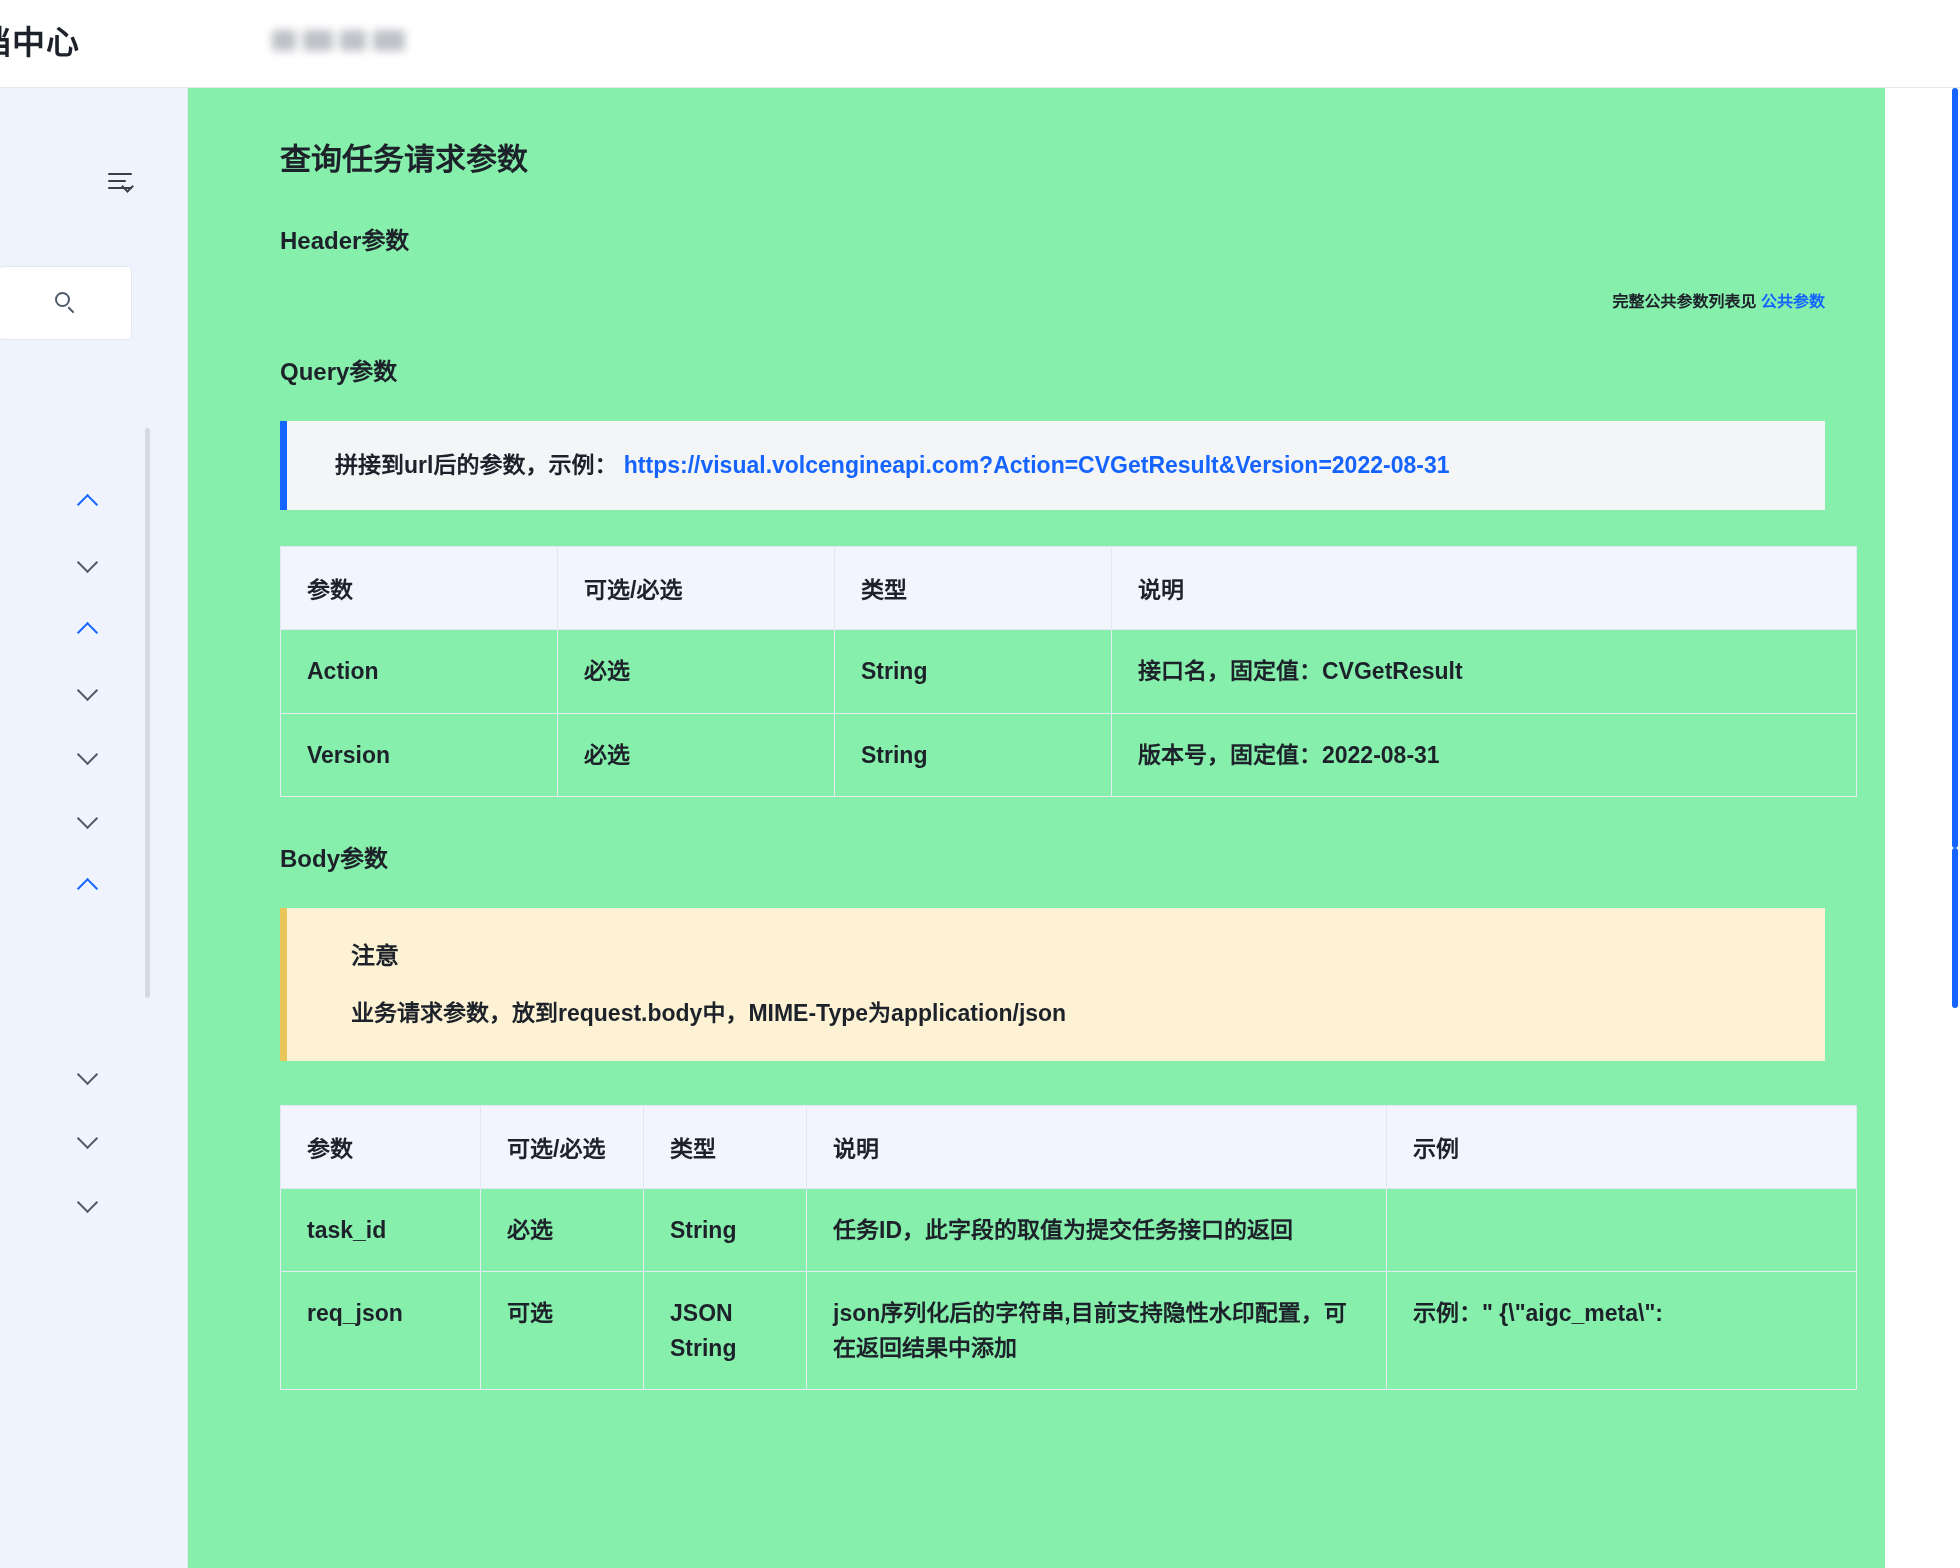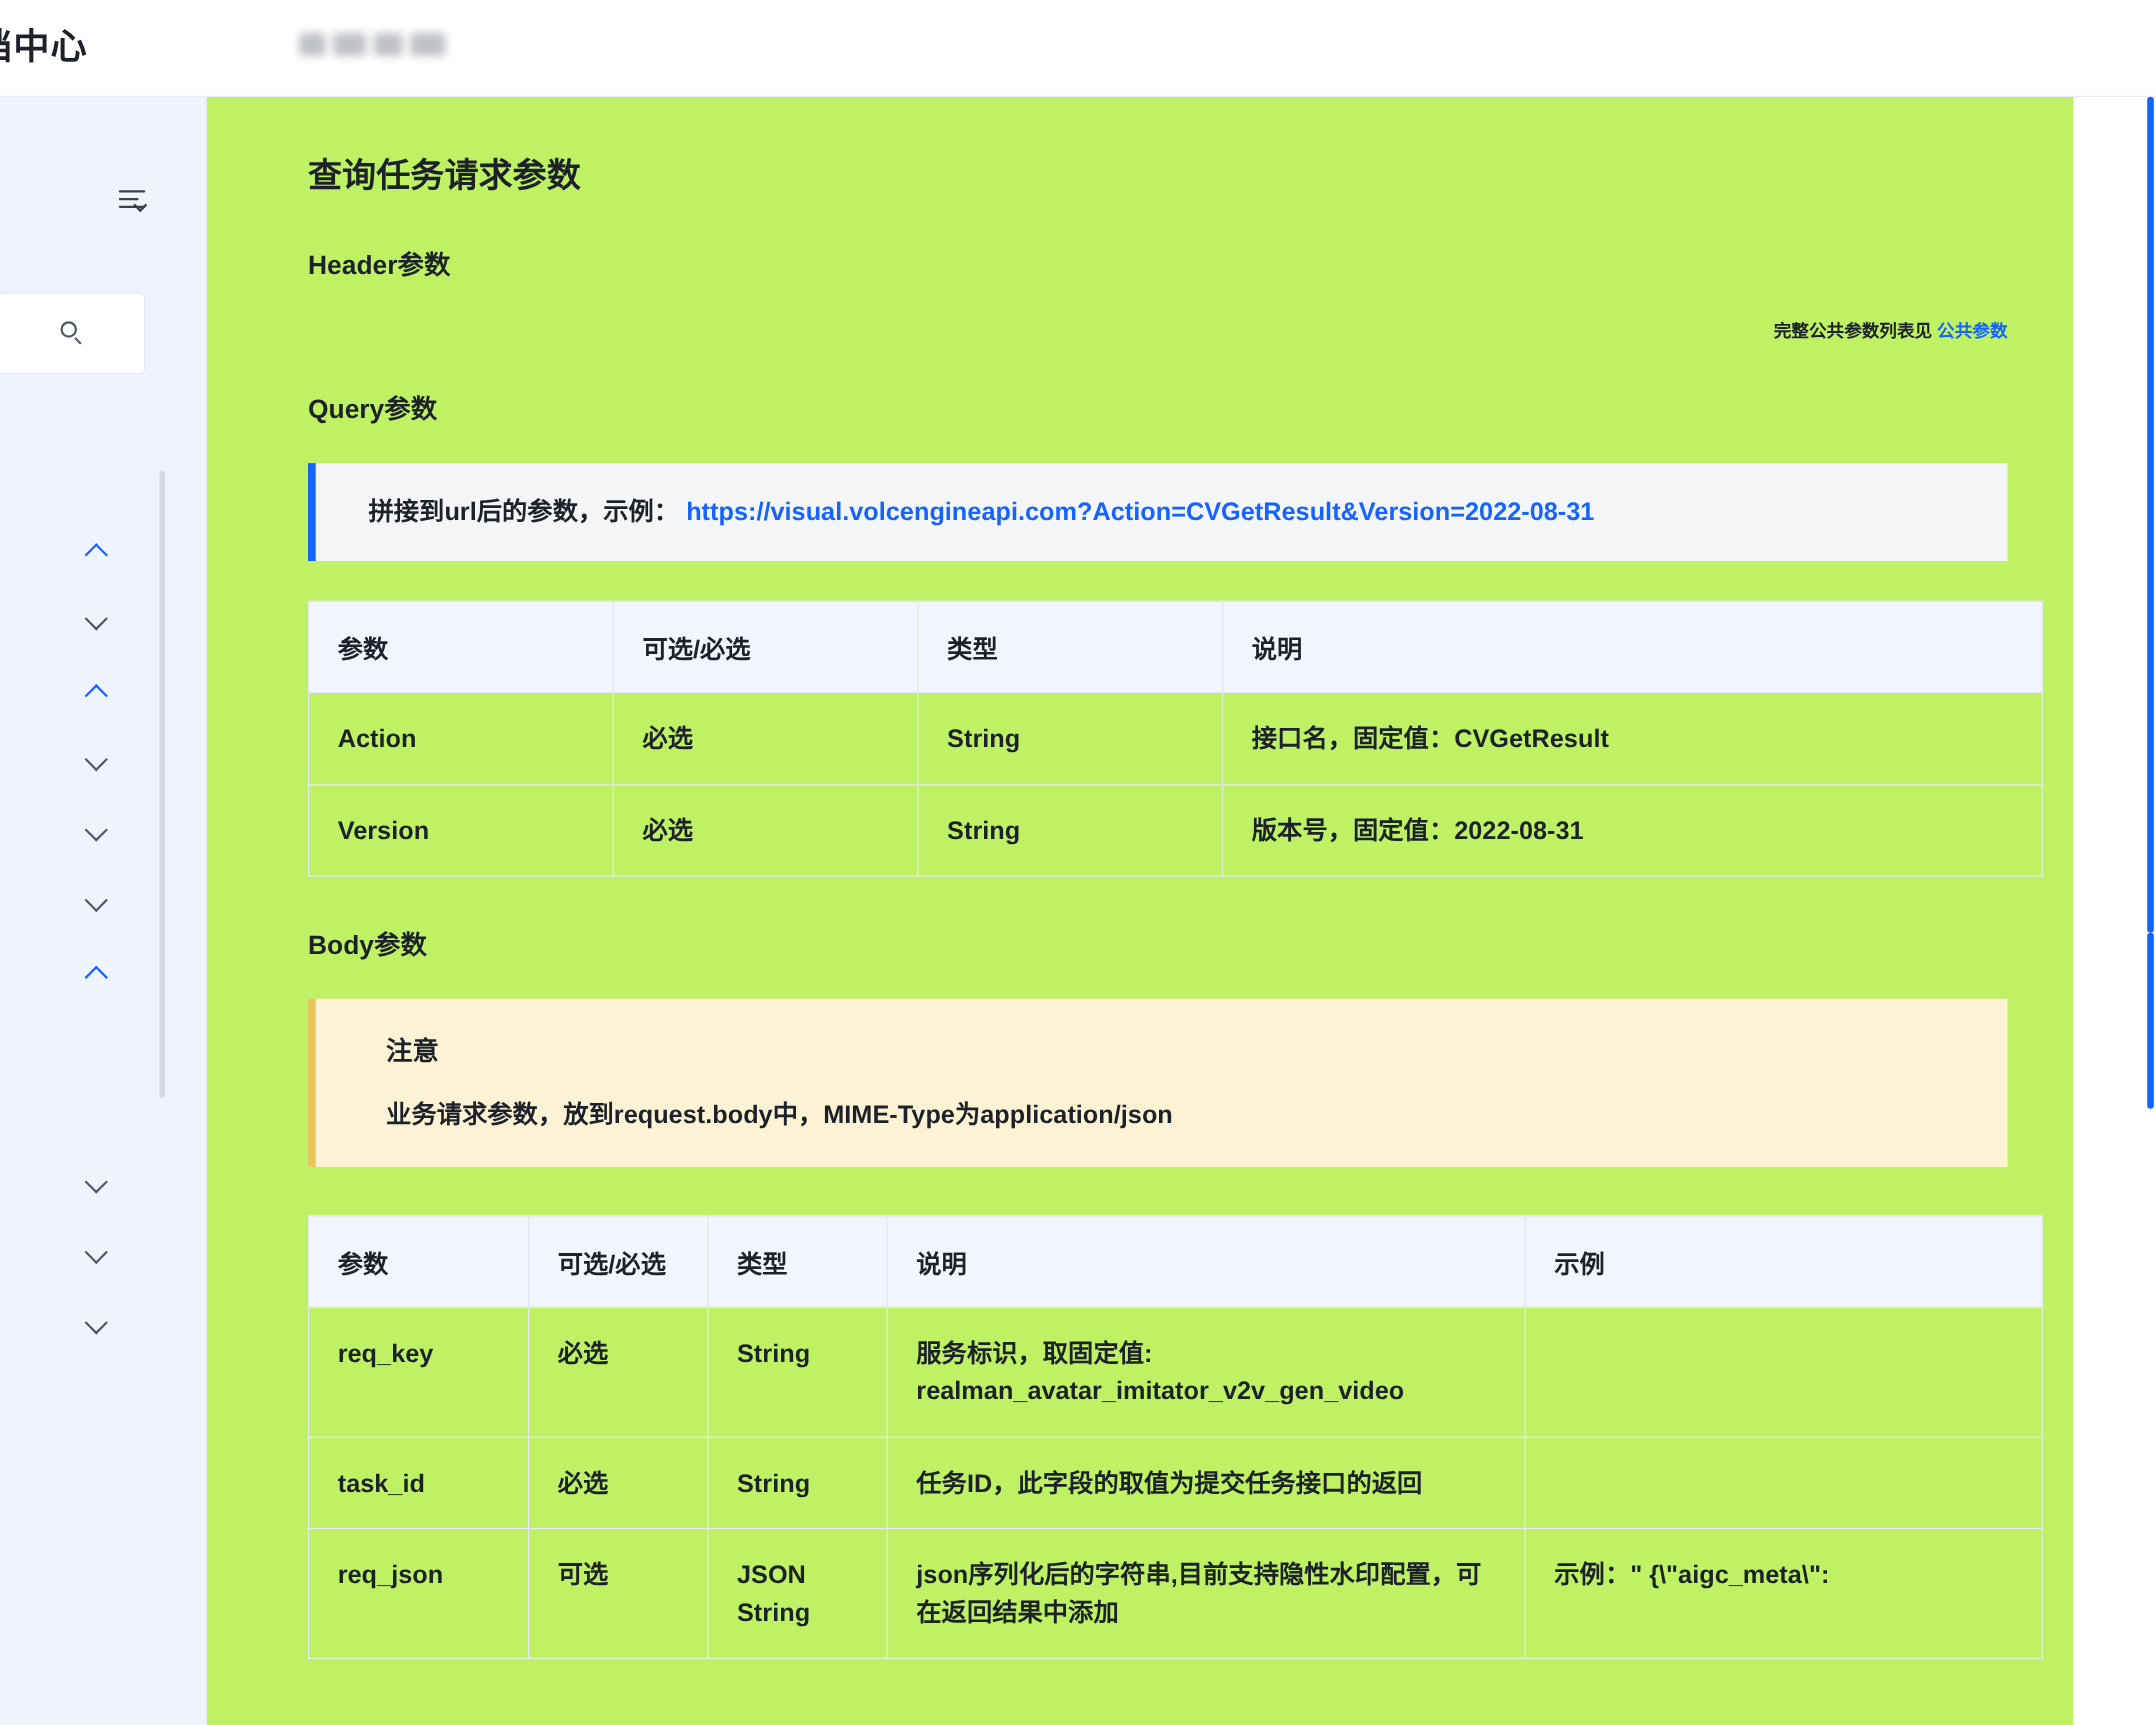--- a/index.html
+++ b/index.html
@@ -148,21 +148,21 @@
     background: #d4d9e4;
     border-radius: 3px;
     cursor: pointer;
   }
 
   
   .content {
     position: absolute;
     top: 88px; left: 188px;
     width: 1697px; height: 1480px;
-    background: #bef264;
+    background: #86efac;
     overflow: hidden;
     padding: 0;
   }
   .content-inner {
     padding: 46px 60px 0 92px;
   }
 
   h1.sect-title {
     font-size: 31px;
     font-weight: 700;
@@ -395,27 +395,20 @@
         <tr>
           <th>参数</th>
           <th>可选/必选</th>
           <th>类型</th>
           <th>说明</th>
           <th>示例</th>
         </tr>
       </thead>
       <tbody>
         <tr>
-          <td>req_key</td>
-          <td>必选</td>
-          <td>String</td>
-          <td>服务标识，取固定值: realman_avatar_imitator_v2v_gen_video</td>
-          <td></td>
-        </tr>
-        <tr>
           <td>task_id</td>
           <td>必选</td>
           <td>String</td>
           <td>任务ID，此字段的取值为提交任务接口的返回</td>
           <td></td>
         </tr>
         <tr>
           <td>req_json</td>
           <td>可选</td>
           <td>JSON String</td>

